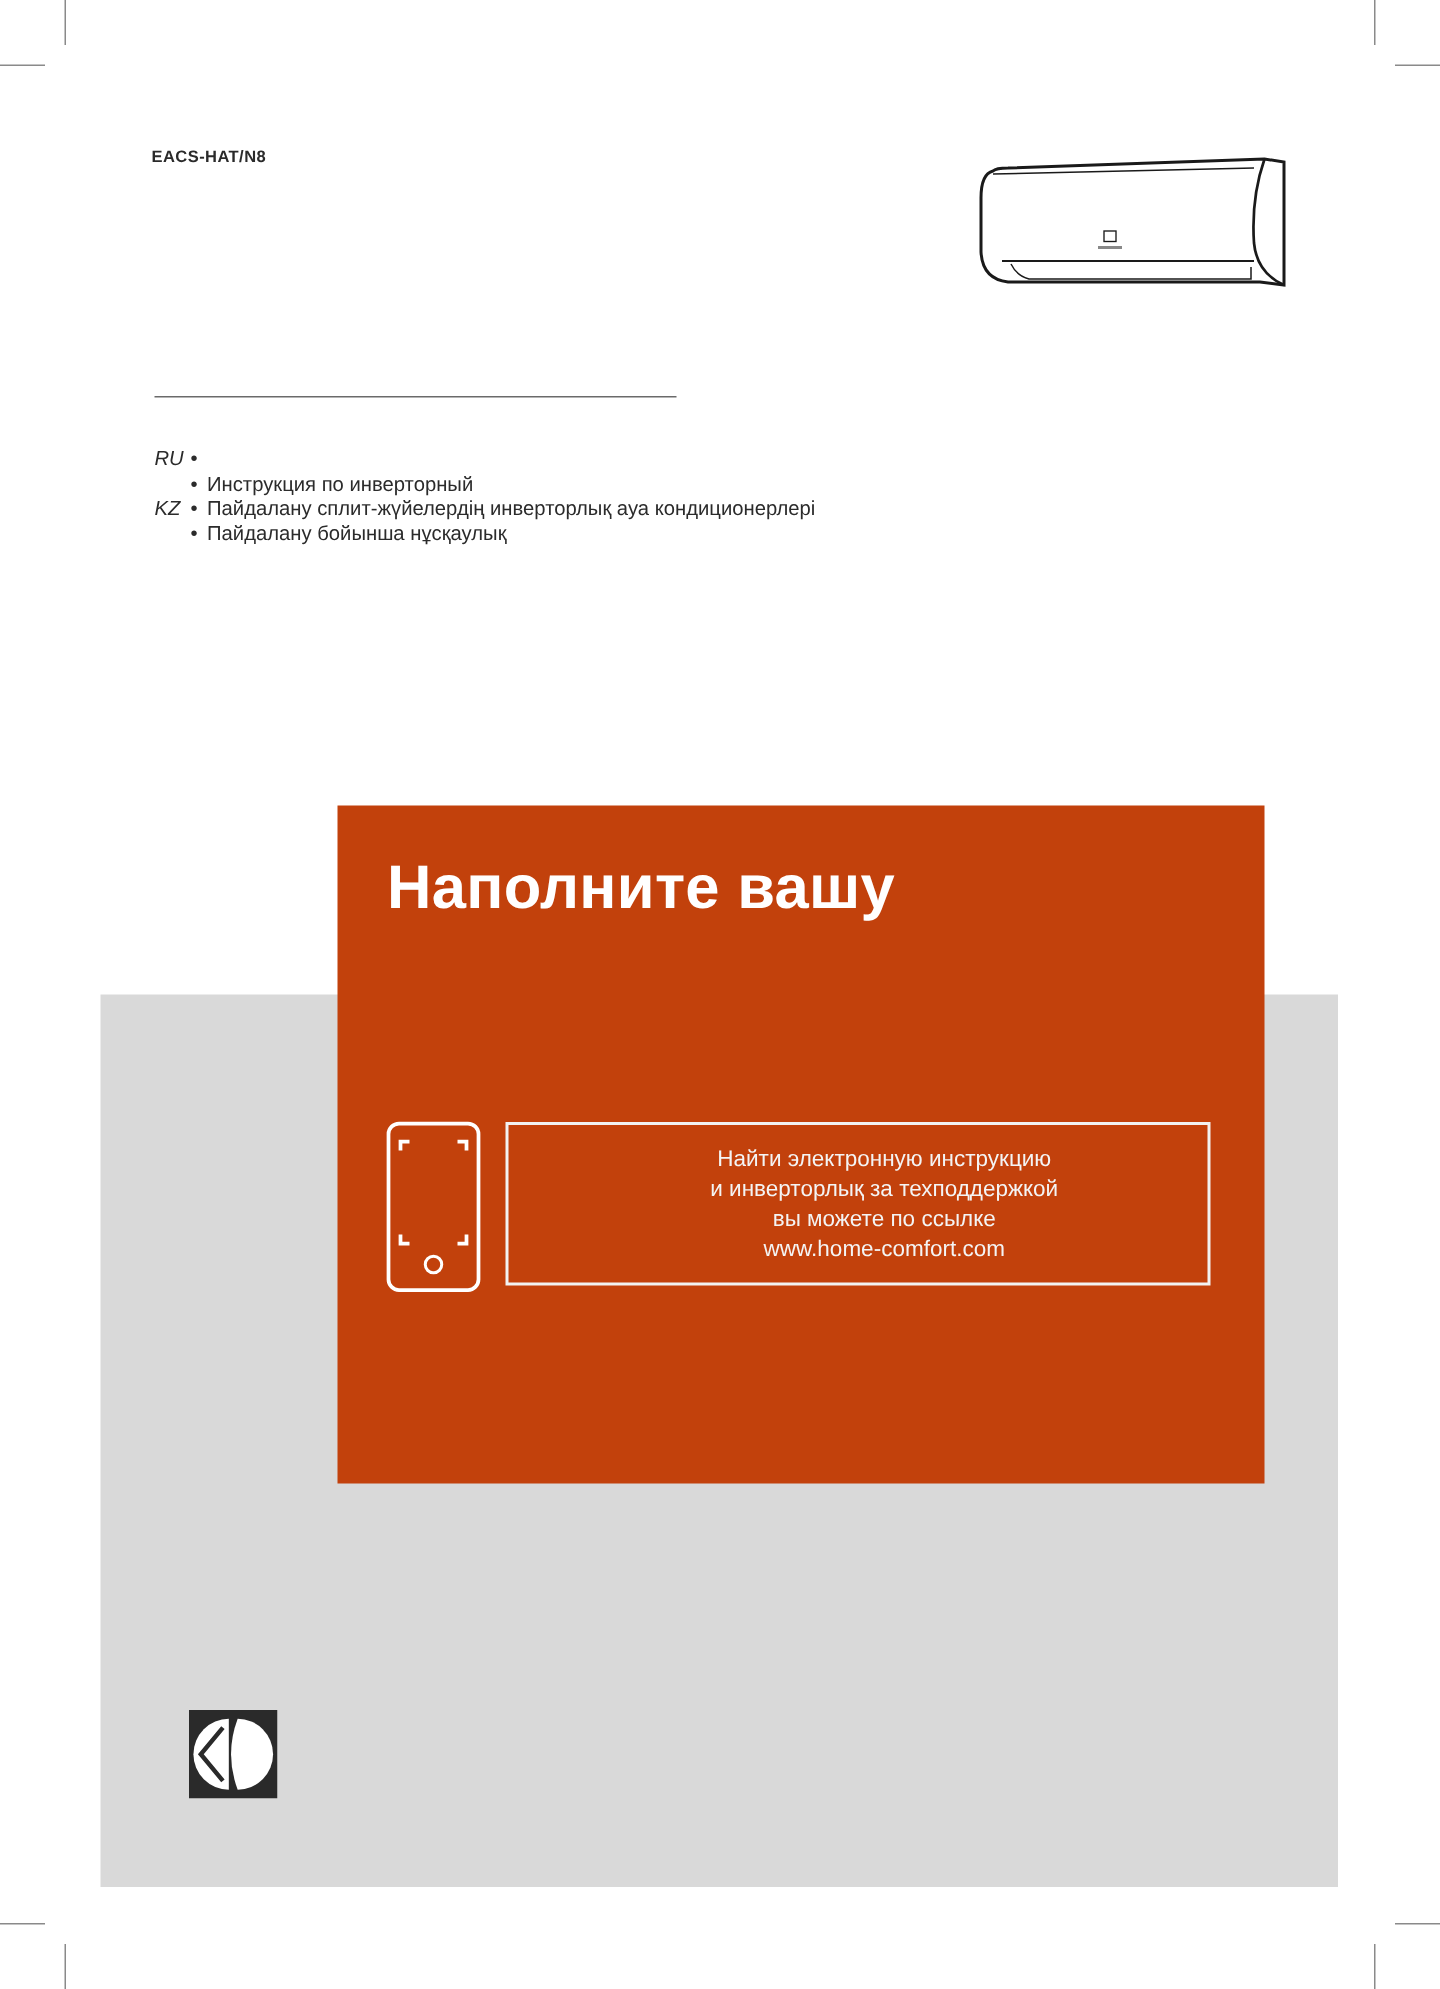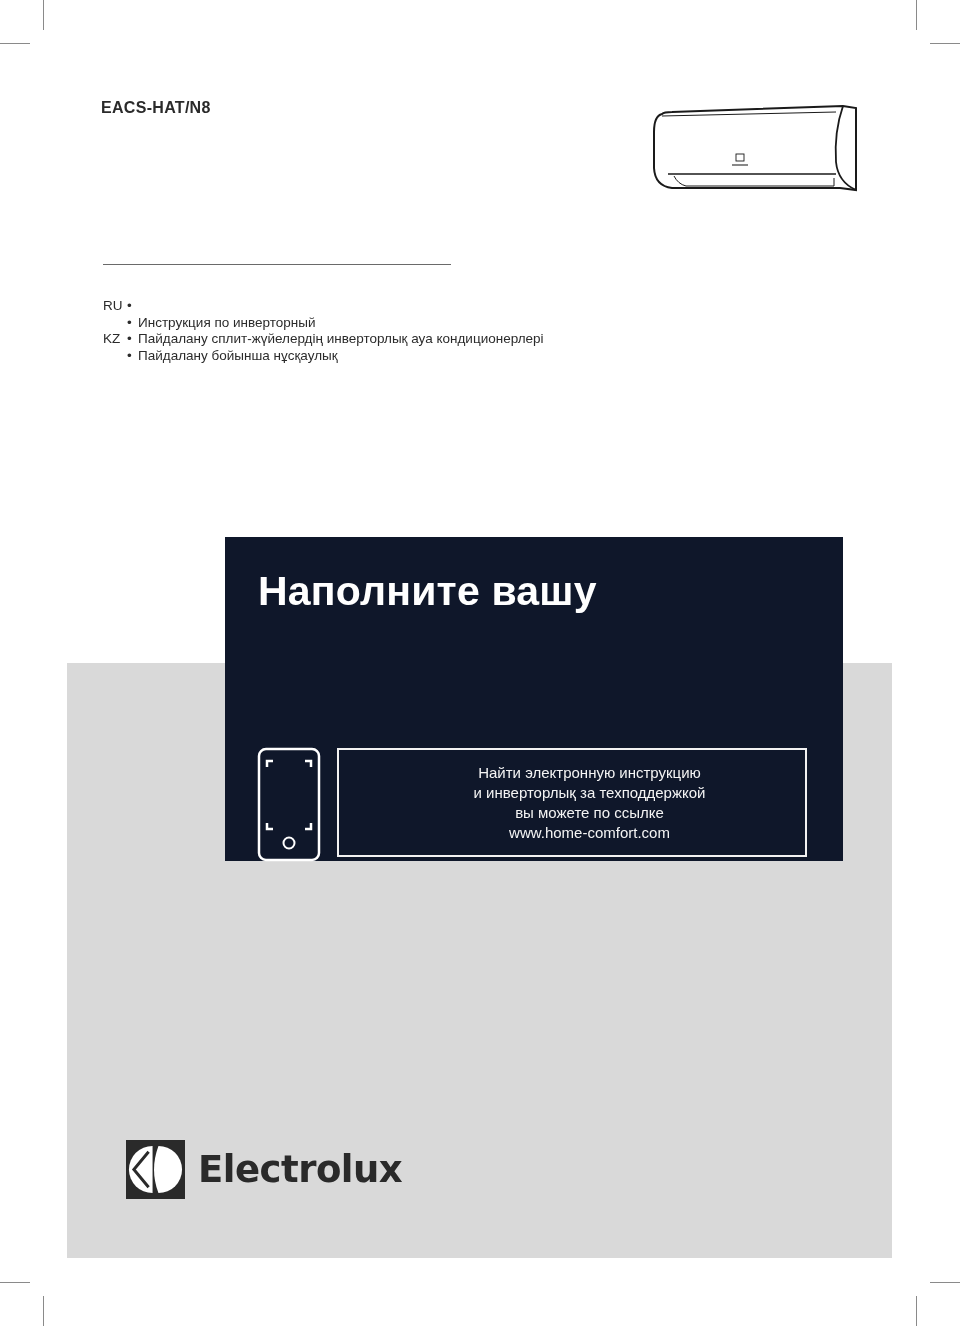--- a/index.html
+++ b/index.html
@@ -8,38 +8,38 @@
     background:#ffffff;
     font-family:"Liberation Sans", "DejaVu Sans", sans-serif;
     color:#2b2b2b;
   }
   .crop { position:absolute; background:#8a8a8a; }
   .crop.v { width:1px; height:30px; }
   .crop.h { width:30px; height:1px; }
 
   .model {
     position:absolute; left:101px; top:99px;
-    font-size:16px; font-weight:bold; letter-spacing:0.3px; color:#2a2a2a;
+    font-size:11px; font-weight:bold; letter-spacing:0.3px; color:#2a2a2a;
   }
   .ac-illustration { position:absolute; left:650px; top:102px; width:210px; height:92px; }
 
   .divider { position:absolute; left:103px; top:264px; width:348px; height:1px; background:#6a6a6a; }
 
   .lang-block { position:absolute; left:103px; top:298px; font-size:13.5px; line-height:16.5px; color:#2b2b2b; }
   .lang-row { display:flex; white-space:nowrap; }
-  .lang-code { width:24px; }
+  .lang-code { width:24px;font-style:italic; }
   .bullet { width:11px; }
 
   .grey-panel {
     position:absolute; left:67px; top:663px; width:825px; height:595px;
     background:#d9d9d9;
   }
   .dark-panel {
-    position:absolute; left:225px; top:537px; width:618px; height:324px;
-    background:#0f172a;
+    position:absolute; left:225px; top:537px; width:618px; height:452px;
+    background:#c2410c;
   }
   .headline {
     position:absolute; left:33px; top:27px;
     font-size:41px; font-weight:bold; line-height:54px; color:#ffffff; letter-spacing:0.2px;
   }
   .phone-icon { position:absolute; left:32px; top:210px; width:64px; height:115px; }
   .info-box {
     position:absolute; left:112px; top:211px; width:470px; height:109px;
     border:2px solid #f2f2f2; box-sizing:border-box;
     display:flex; flex-direction:column; align-items:center; justify-content:center;
@@ -124,14 +124,13 @@
   </div>
 </div>
 
 <div class="logo">
   <svg class="logo-mark" viewBox="0 0 60 60">
     <rect x="0" y="0" width="60" height="60" fill="#2a2a2a"></rect>
     <path d="M27 6 A24 24 0 0 0 27 54 Z" fill="#ffffff"></path>
     <path d="M23 12 L8 30 L23 48" fill="none" stroke="#2a2a2a" stroke-width="3"></path>
     <path d="M33 6 A24 24 0 0 1 33 54 Q24 30 33 6 Z" fill="#ffffff"></path>
   </svg>
-  <span class="logo-text">Electrolux</span>
 </div>
 
 </body></html>

